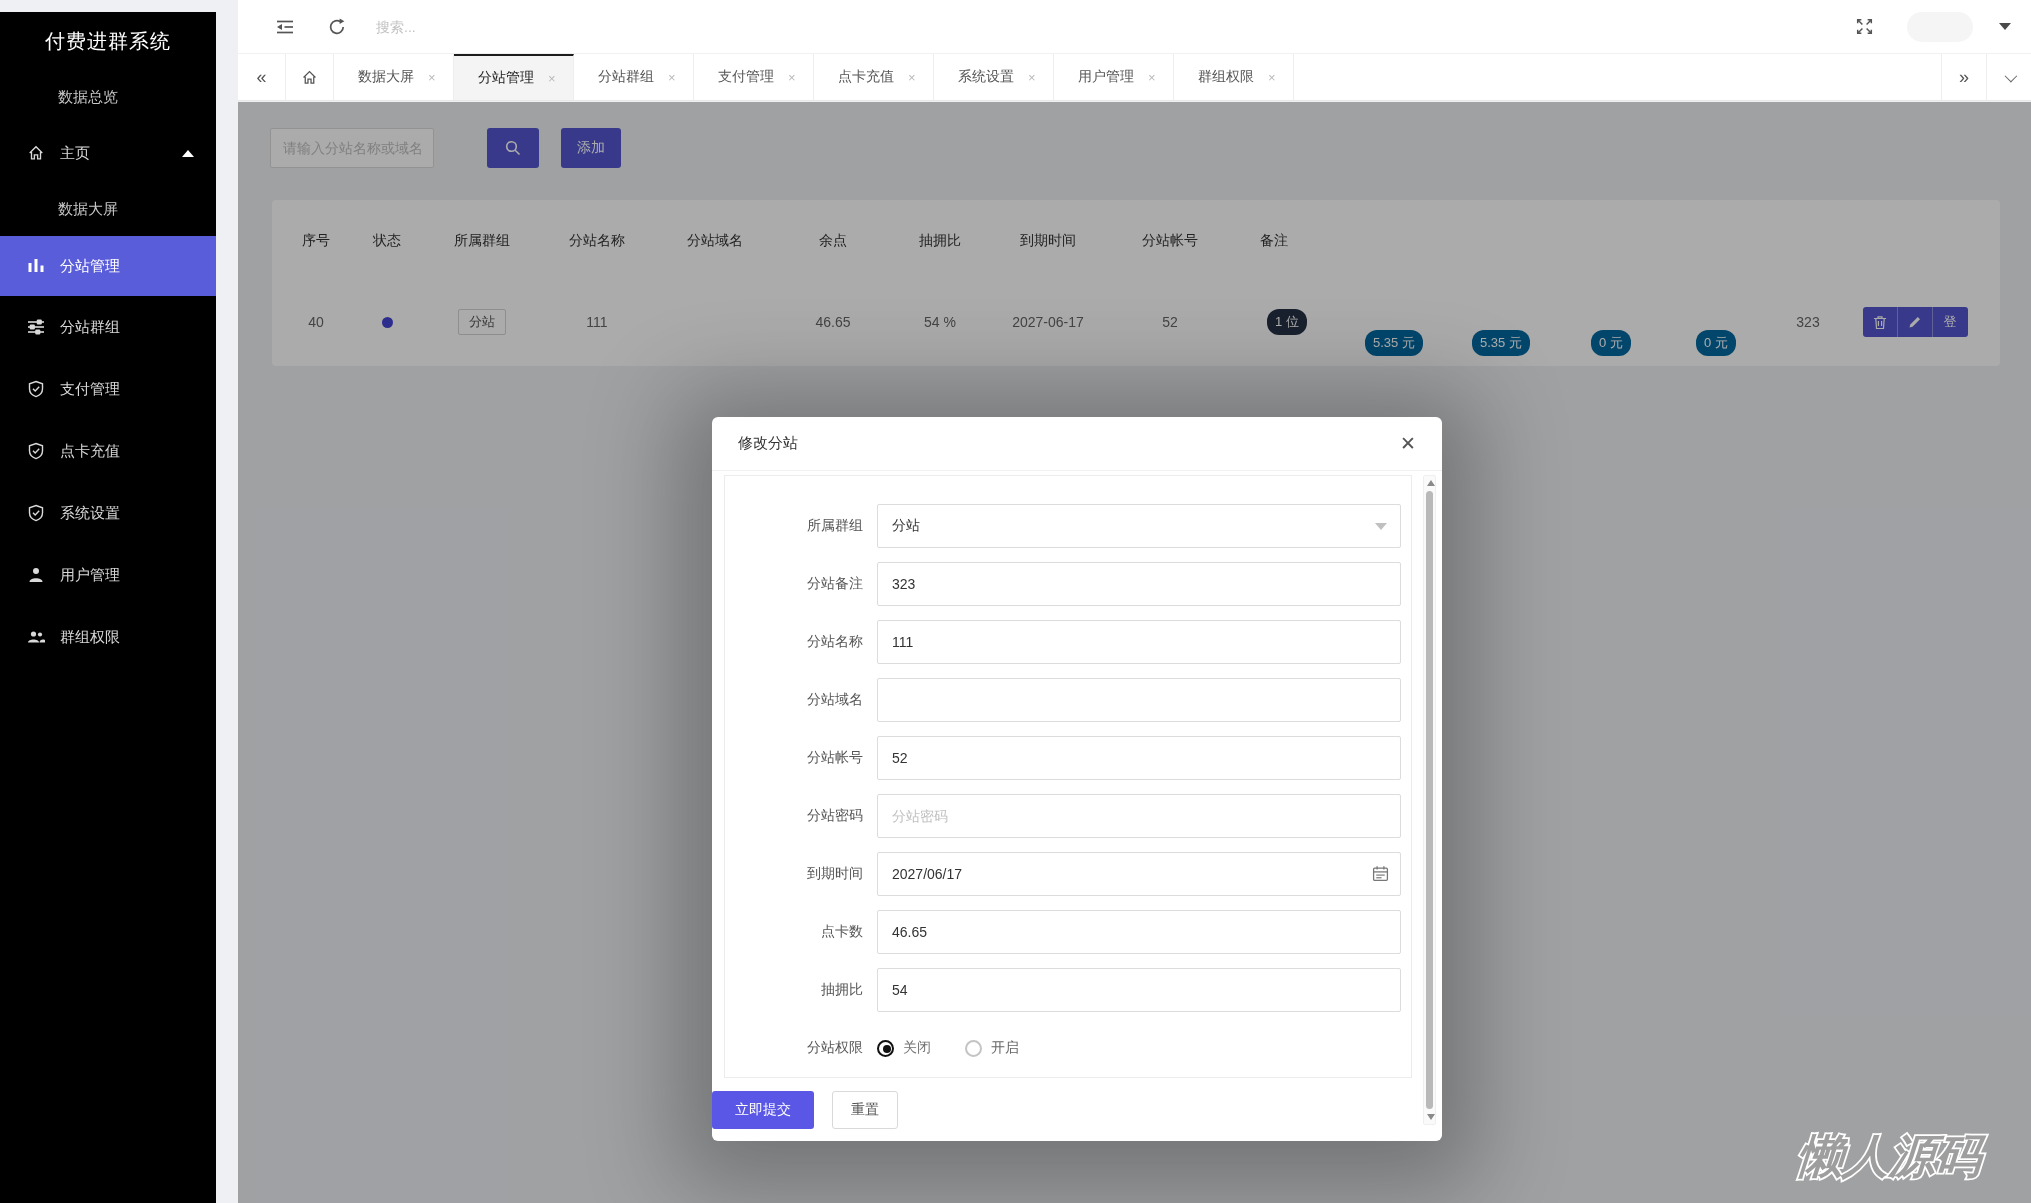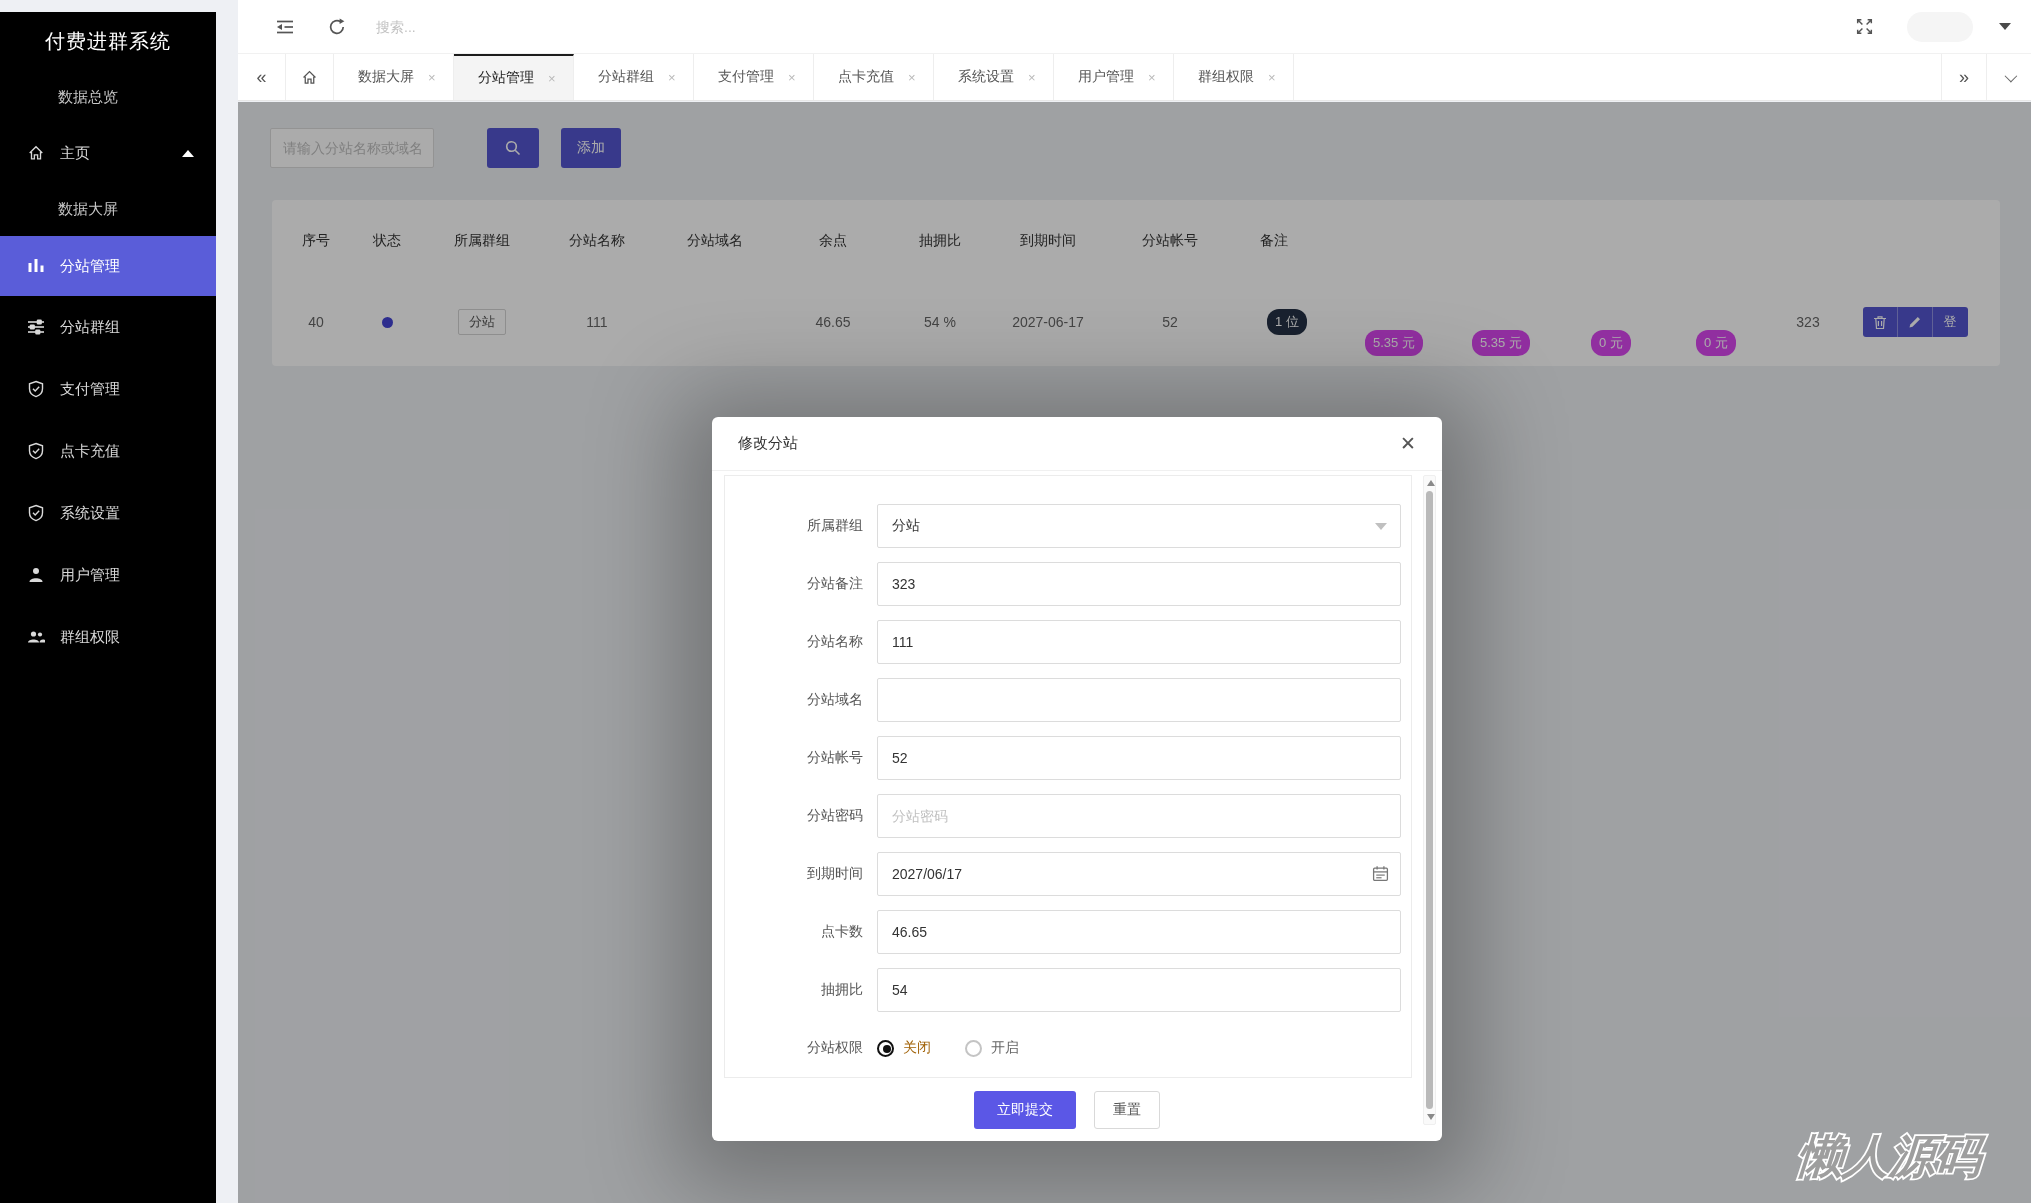--- a/index.html
+++ b/index.html
@@ -53,47 +53,47 @@
   .t-sub-row .t-col { align-items:center; }
   .t-row { display:flex; height:80px; font-size:14px; color:#666; align-items:center; }
   .w-seq{width:64px;} .w-status{width:78px;} .w-grp{width:112px;} .w-name{width:118px;} .w-dom{width:118px;}
   .w-bal{width:118px;} .w-rate{width:96px;} .w-exp{width:120px;} .w-acc{width:124px;}
   .w-dist{width:110px;} .w-mc{width:104px;} .w-tc{width:110px;} .w-ti{width:110px;} .w-tin{width:100px;}
   .w-rem{width:84px;} .w-mgmt{width:130px;}
   .status-dot { width:11px; height:11px; border-radius:50%; background:#4444d4; display:inline-block; }
   .tag { border:1px solid #d4d4d4; color:#555; background:#fff; padding:3px 10px; font-size:13px; border-radius:2px; }
   .badge { color:#fff; padding:4px 8px; font-size:13px; border-radius:12px; white-space:nowrap; }
   .badge.dark { background:#263246; }
-  .badge.red { background:#d946ef;margin-top:41px; }
+  .badge.red { background:#0369a1;margin-top:41px; }
   .action-group { display:flex; }
   .action-btn { width:35px; height:30px; background:#5456cf; border:none; display:flex; align-items:center; justify-content:center; color:#fff; font-size:13px; cursor:pointer; border-right:1px solid rgba(255,255,255,0.35); }
   .action-btn:first-child { border-radius:3px 0 0 3px; }
   .action-btn:last-child { border-radius:0 3px 3px 0; border-right:none; }
 
   
   .overlay { position:absolute; left:238px; top:102px; right:0; bottom:0; background:rgba(0,0,0,0.33); z-index:10; }
   .modal { position:absolute; left:712px; top:417px; width:730px; height:724px; background:#fff; border-radius:6px; z-index:30; box-shadow:0 12px 90px 36px rgba(0,0,0,0.28); }
   .modal-header { height:54px; display:flex; align-items:center; padding:0 26px; border-bottom:1px solid #f0f0f0; }
   .modal-title { font-size:15px; color:#333; }
   .modal-close { margin-left:auto; font-size:19px; color:#555; cursor:pointer; line-height:1; }
   .modal-body { position:absolute; left:12px; top:58px; width:688px; height:603px; border:1px solid #ececec; overflow:hidden; padding-top:28px; background:#fff; }
   .m-row { display:flex; align-items:center; margin-bottom:14px; padding-left:8px; }
   .m-label { width:130px; text-align:right; margin-right:14px; font-size:14px; color:#555; flex:none; }
   .m-field { position:relative; width:524px; }
   .m-input { width:100%; height:44px; border:1px solid #dcdcdc; border-radius:2px; padding:0 14px; font-size:14px; color:#333; outline:none; background:#fff; }
   .m-input::placeholder { color:#c0c0c0; }
   .sel-caret { position:absolute; right:14px; top:19px; width:0; height:0; border-left:6px solid transparent; border-right:6px solid transparent; border-top:7px solid #c0c0c0; }
   .cal-icon { position:absolute; right:12px; top:13px; }
   .radio-row { height:44px; }
-  .radio { display:inline-flex; align-items:center; margin-right:34px; font-size:14px; color:#a16207; cursor:pointer; }
+  .radio { display:inline-flex; align-items:center; margin-right:34px; font-size:14px; color:#737373; cursor:pointer; }
   .radio .rc { width:17px; height:17px; border-radius:50%; border:2px solid #111; margin-right:9px; position:relative; }
   .radio.checked .rc::after { content:""; position:absolute; left:3.5px; top:3.5px; width:8px; height:8px; border-radius:50%; background:#111; }
   .radio.unchecked .rc { border:2px solid #c4c4c4; }
   .radio.unchecked { color:#666; }
-  .modal-footer { position:absolute; left:0; bottom:0; width:100%; height:63px; display:flex; align-items:center; padding-left:262px; }
+  .modal-footer { position:absolute; left:0; bottom:0; width:100%; height:63px; display:flex; align-items:center; }
   .submit-btn { width:102px; height:38px; background:#5b57e6; color:#fff; border:none; border-radius:3px; font-size:14px; cursor:pointer; }
   .reset-btn { width:66px; height:38px; background:#fff; color:#555; border:1px solid #d9d9d9; border-radius:3px; font-size:14px; margin-left:18px; cursor:pointer; }
   .m-scroll { position:absolute; right:6px; top:58px; bottom:16px; width:13px; background:#fafafa; border:1px solid #efefef; border-radius:2px; }
   .m-scroll .arr { position:absolute; left:3px; width:0; height:0; border-left:4px solid transparent; border-right:4px solid transparent; }
   .m-scroll .arr.up { top:4px; border-bottom:6px solid #8a8a8a; }
   .m-scroll .arr.dn { bottom:4px; border-top:6px solid #8a8a8a; }
   .m-scroll .thumb { position:absolute; left:2px; top:15px; bottom:15px; width:7px; border-radius:4px; background:#b9b9b9; }
 
   .watermark { position:absolute; right:14px; bottom:6px; z-index:50; }
 </style>

